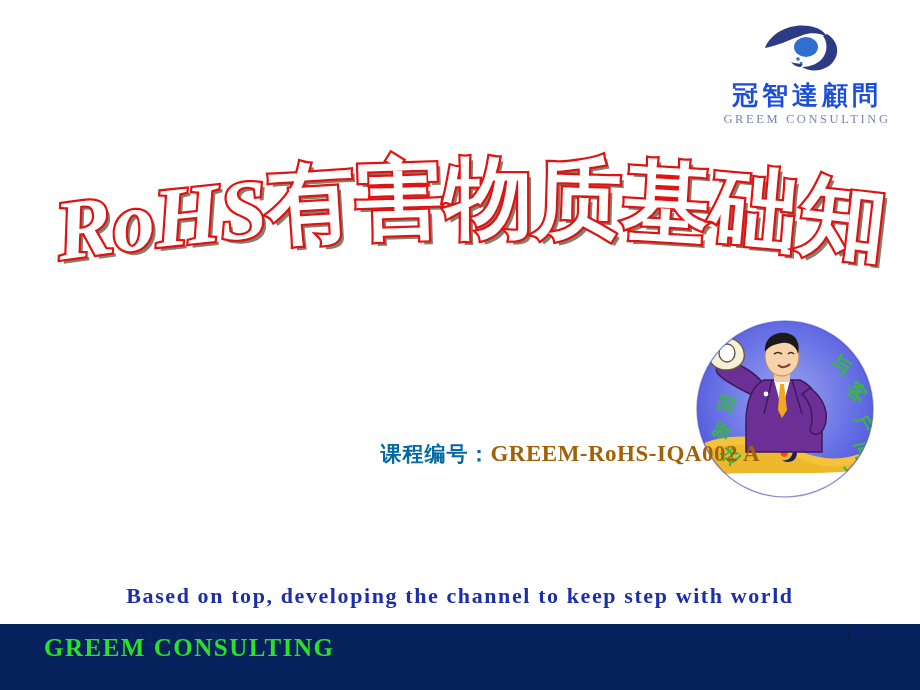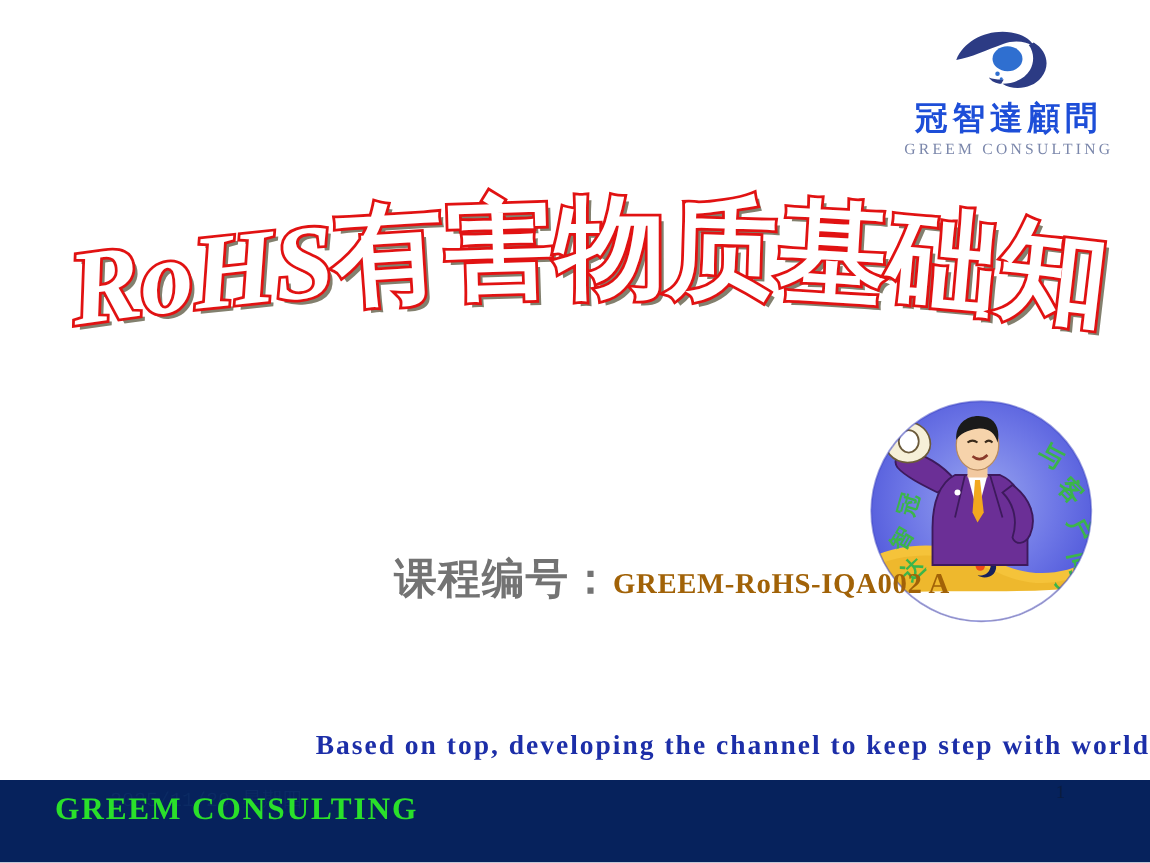--- a/index.html
+++ b/index.html
@@ -98,40 +98,40 @@
   .course-line {
     position: absolute;
     left: 0;
     top: 440px;
     width: 760px;
     text-align: right;
     white-space: nowrap;
   }
   .course-cn {
     font-family: "DejaVu Sans", "Liberation Sans", sans-serif;
-    font-size: 34px;
-    font-weight: bold;
-    color: #737373;
+    font-size: 21px;
+    font-weight: bold;
+    color: #0369a1;
     letter-spacing: 1px;
   }
   .course-code {
     font-family: "Liberation Serif", serif;
     font-size: 23px;
     font-weight: bold;
     color: #a16207;
     letter-spacing: 0.5px;
   }
 
   
   .tagline {
     position: absolute;
     left: 0;
     top: 583px;
     width: 920px;
-    text-align: right;
+    text-align: center;
     font-family: "Liberation Serif", serif;
     font-size: 22px;
     font-weight: bold;
     color: #1c2ea8;
     letter-spacing: 1.6px;
     white-space: nowrap;
   }
 
   
   .footer {

